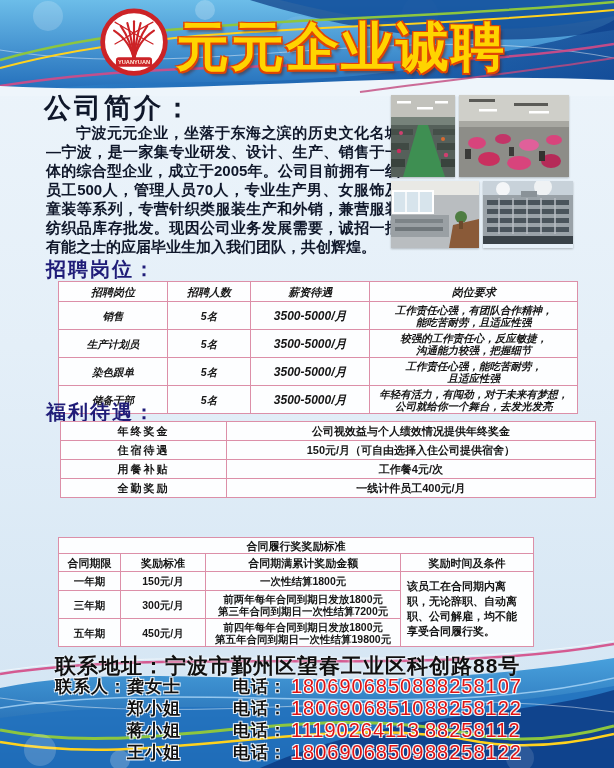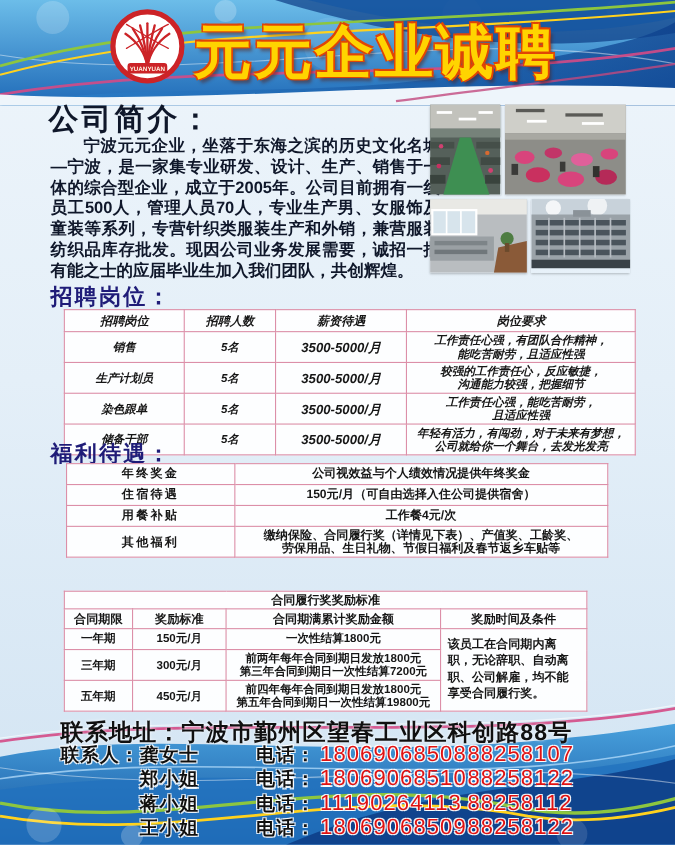--- a/index.html
+++ b/index.html
@@ -57,21 +57,21 @@
   table.tbl th, table.tbl td {
     border:1.5px solid #dc8fa8; font-weight:bold; color:#161616;
     text-align:center; vertical-align:middle;
     font-size:10.5px; line-height:12px; padding:1.5px 3px;
   }
   #positions-table { top:281px; left:58px; width:520px;font-style:italic; }
   #positions-table th { font-size:11px; height:20px; }
   #positions-table td.salary { font-size:12px; }
   #positions-table td { height:24px; }
 
-  #benefits-table { top:421px; left:60px; width:493px; }
+  #benefits-table { top:421px; left:60px; width:536px; }
   #benefits-table td { height:19px; font-size:11px; }
   #benefits-table td.b-label { letter-spacing:2px; }
 
   #contract-table { top:537px; left:58px; width:476px; }
   #contract-table th.span-title { font-size:11px; height:15px; }
   #contract-table th { font-size:11px; height:18px; }
   #contract-table td { height:19px;margin-top:35px; }
   #contract-table td.cond { text-align:left; padding:3px 6px; line-height:15px; font-size:11px; }
   .preline { white-space:pre-line; }
 
@@ -298,23 +298,22 @@
     </tr>
     <tr>
       <td class="b-label">住宿待遇</td>
       <td>150元/月（可自由选择入住公司提供宿舍）</td>
     </tr>
     <tr>
       <td class="b-label">用餐补贴</td>
       <td>工作餐4元/次</td>
     </tr>
     <tr>
-      <td class="b-label">其他福利</td>
-      <td class="preline">缴纳保险、合同履行奖（详情见下表）、产值奖、工龄奖、
-劳保用品、生日礼物、节假日福利及春节返乡车贴等</td>
+      <td class="b-label">全勤奖励</td>
+      <td>一线计件员工400元/月</td>
     </tr>
   </tbody>
 </table>
 
 <table class="tbl" id="contract-table">
   <colgroup>
       <col style="width:13%">
       <col style="width:18%">
       <col style="width:41%">
       <col style="width:28%">

